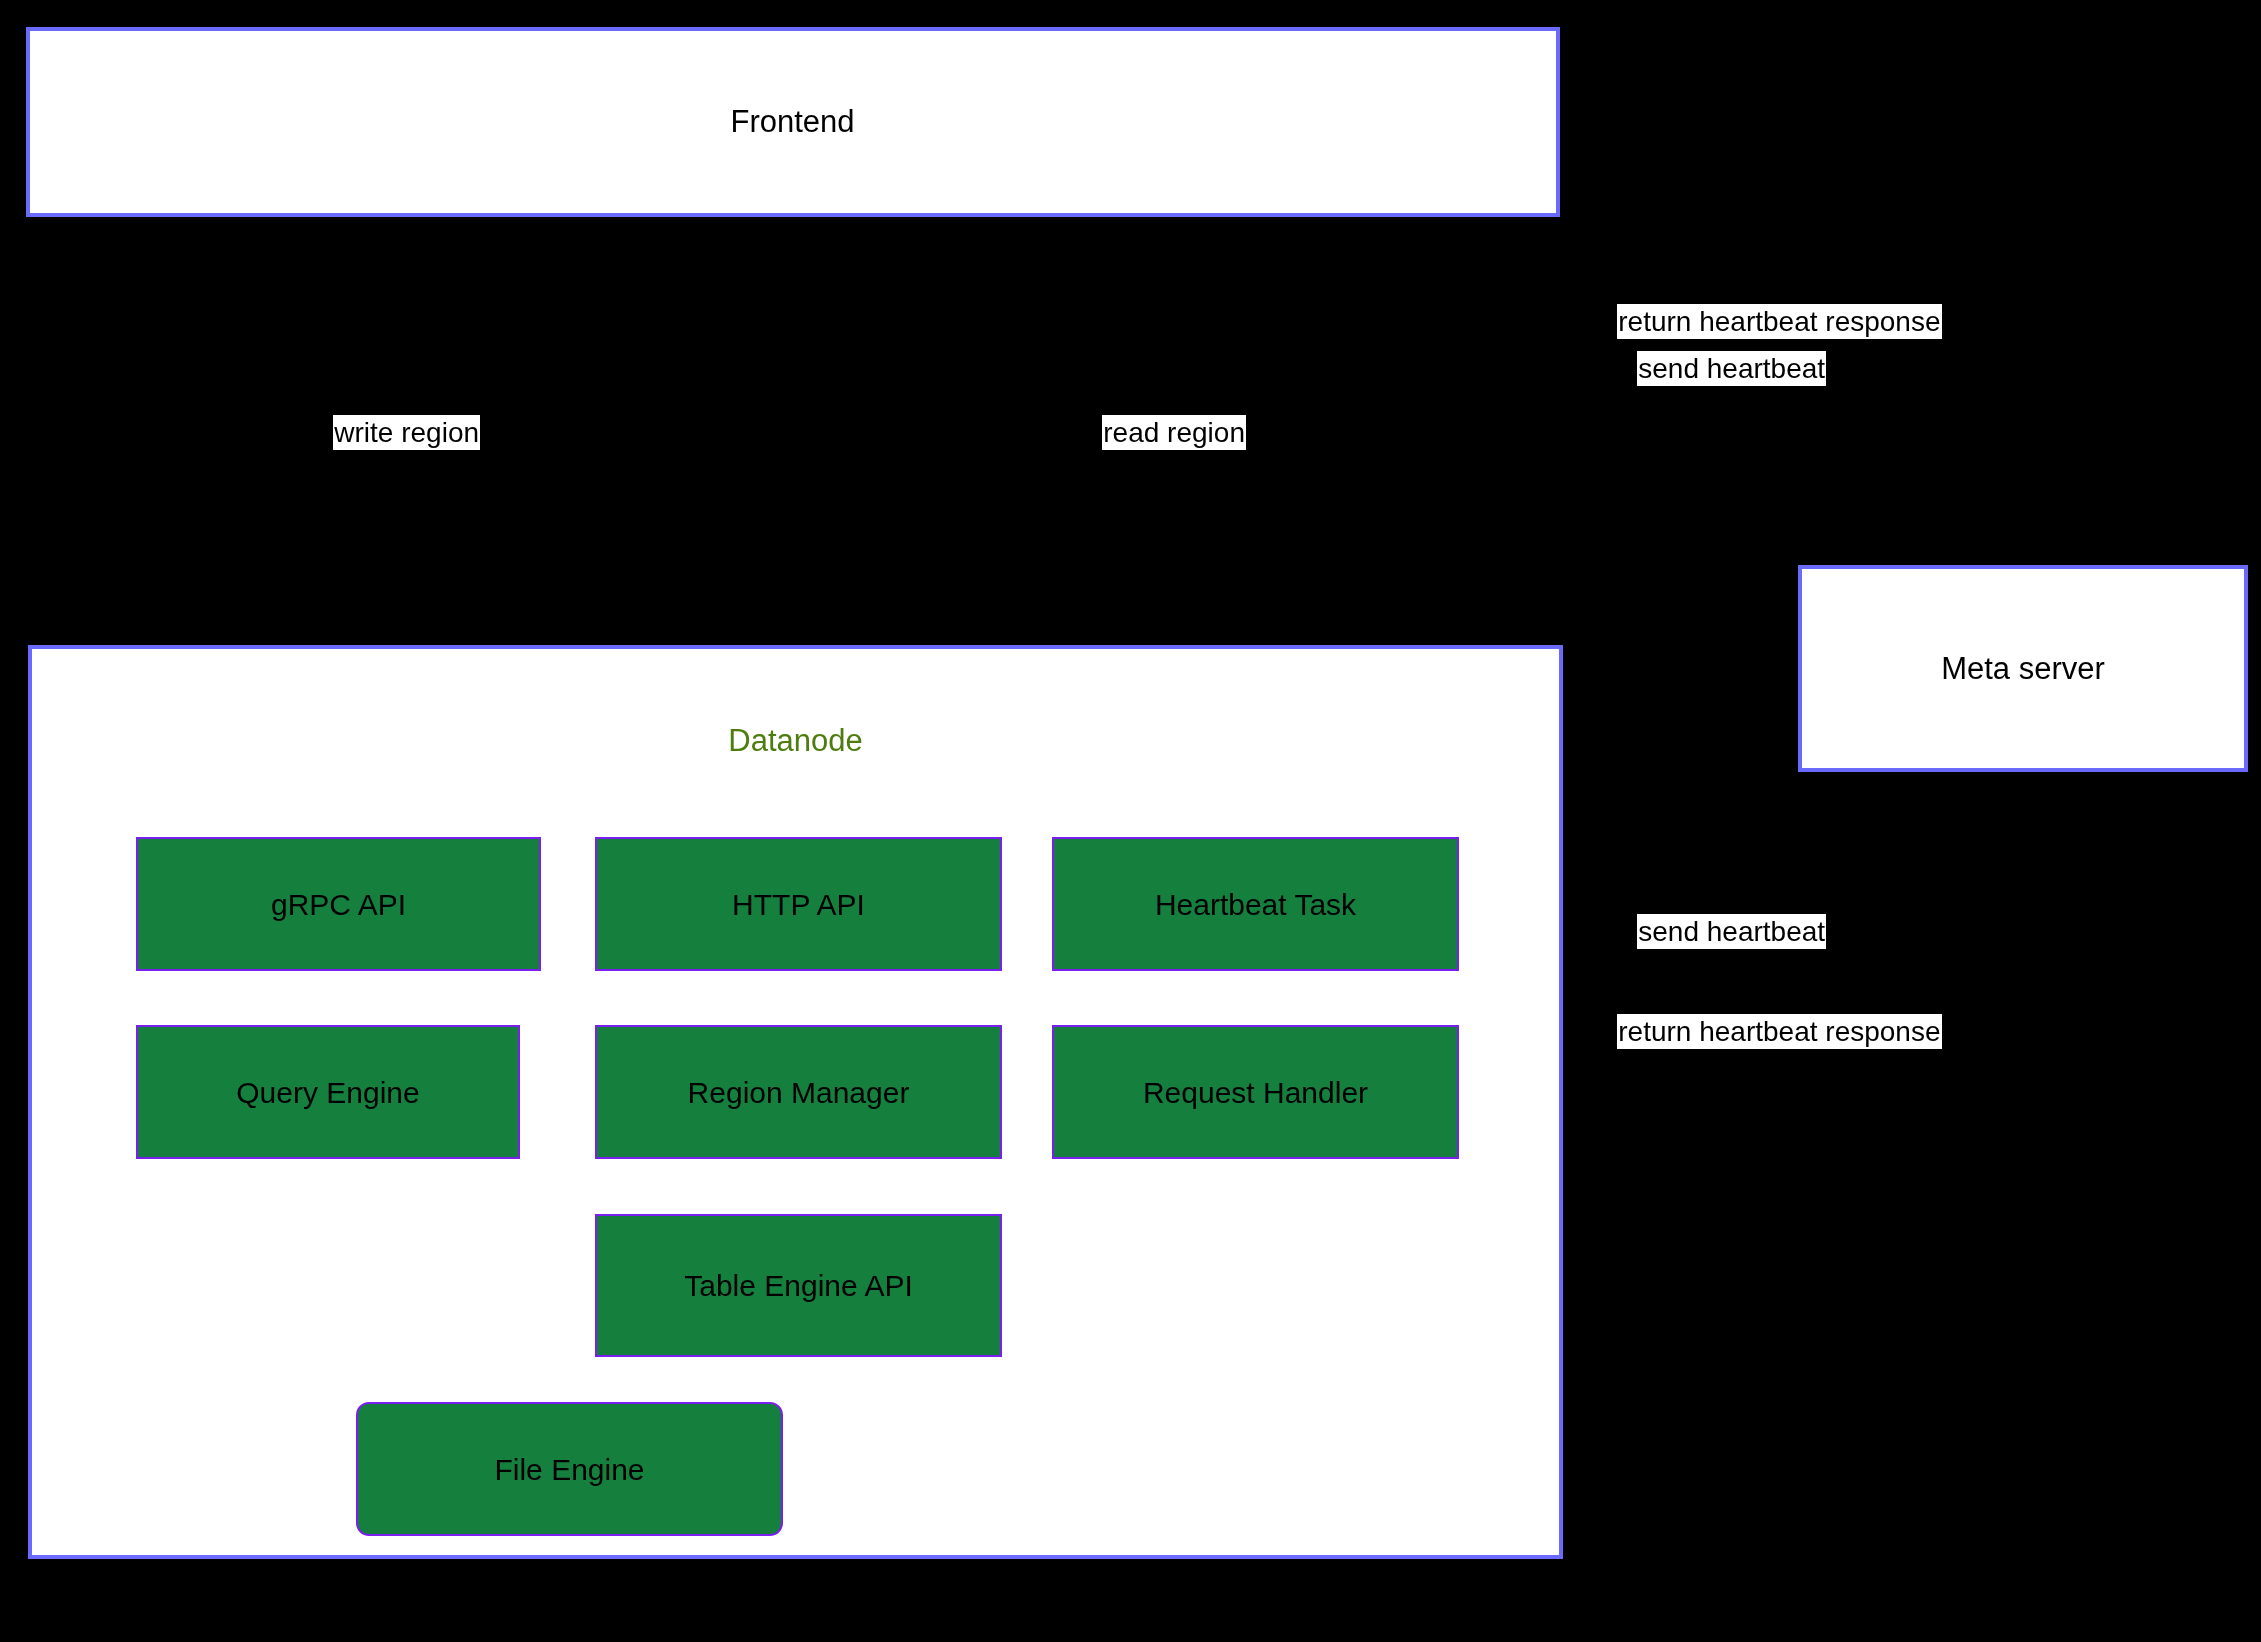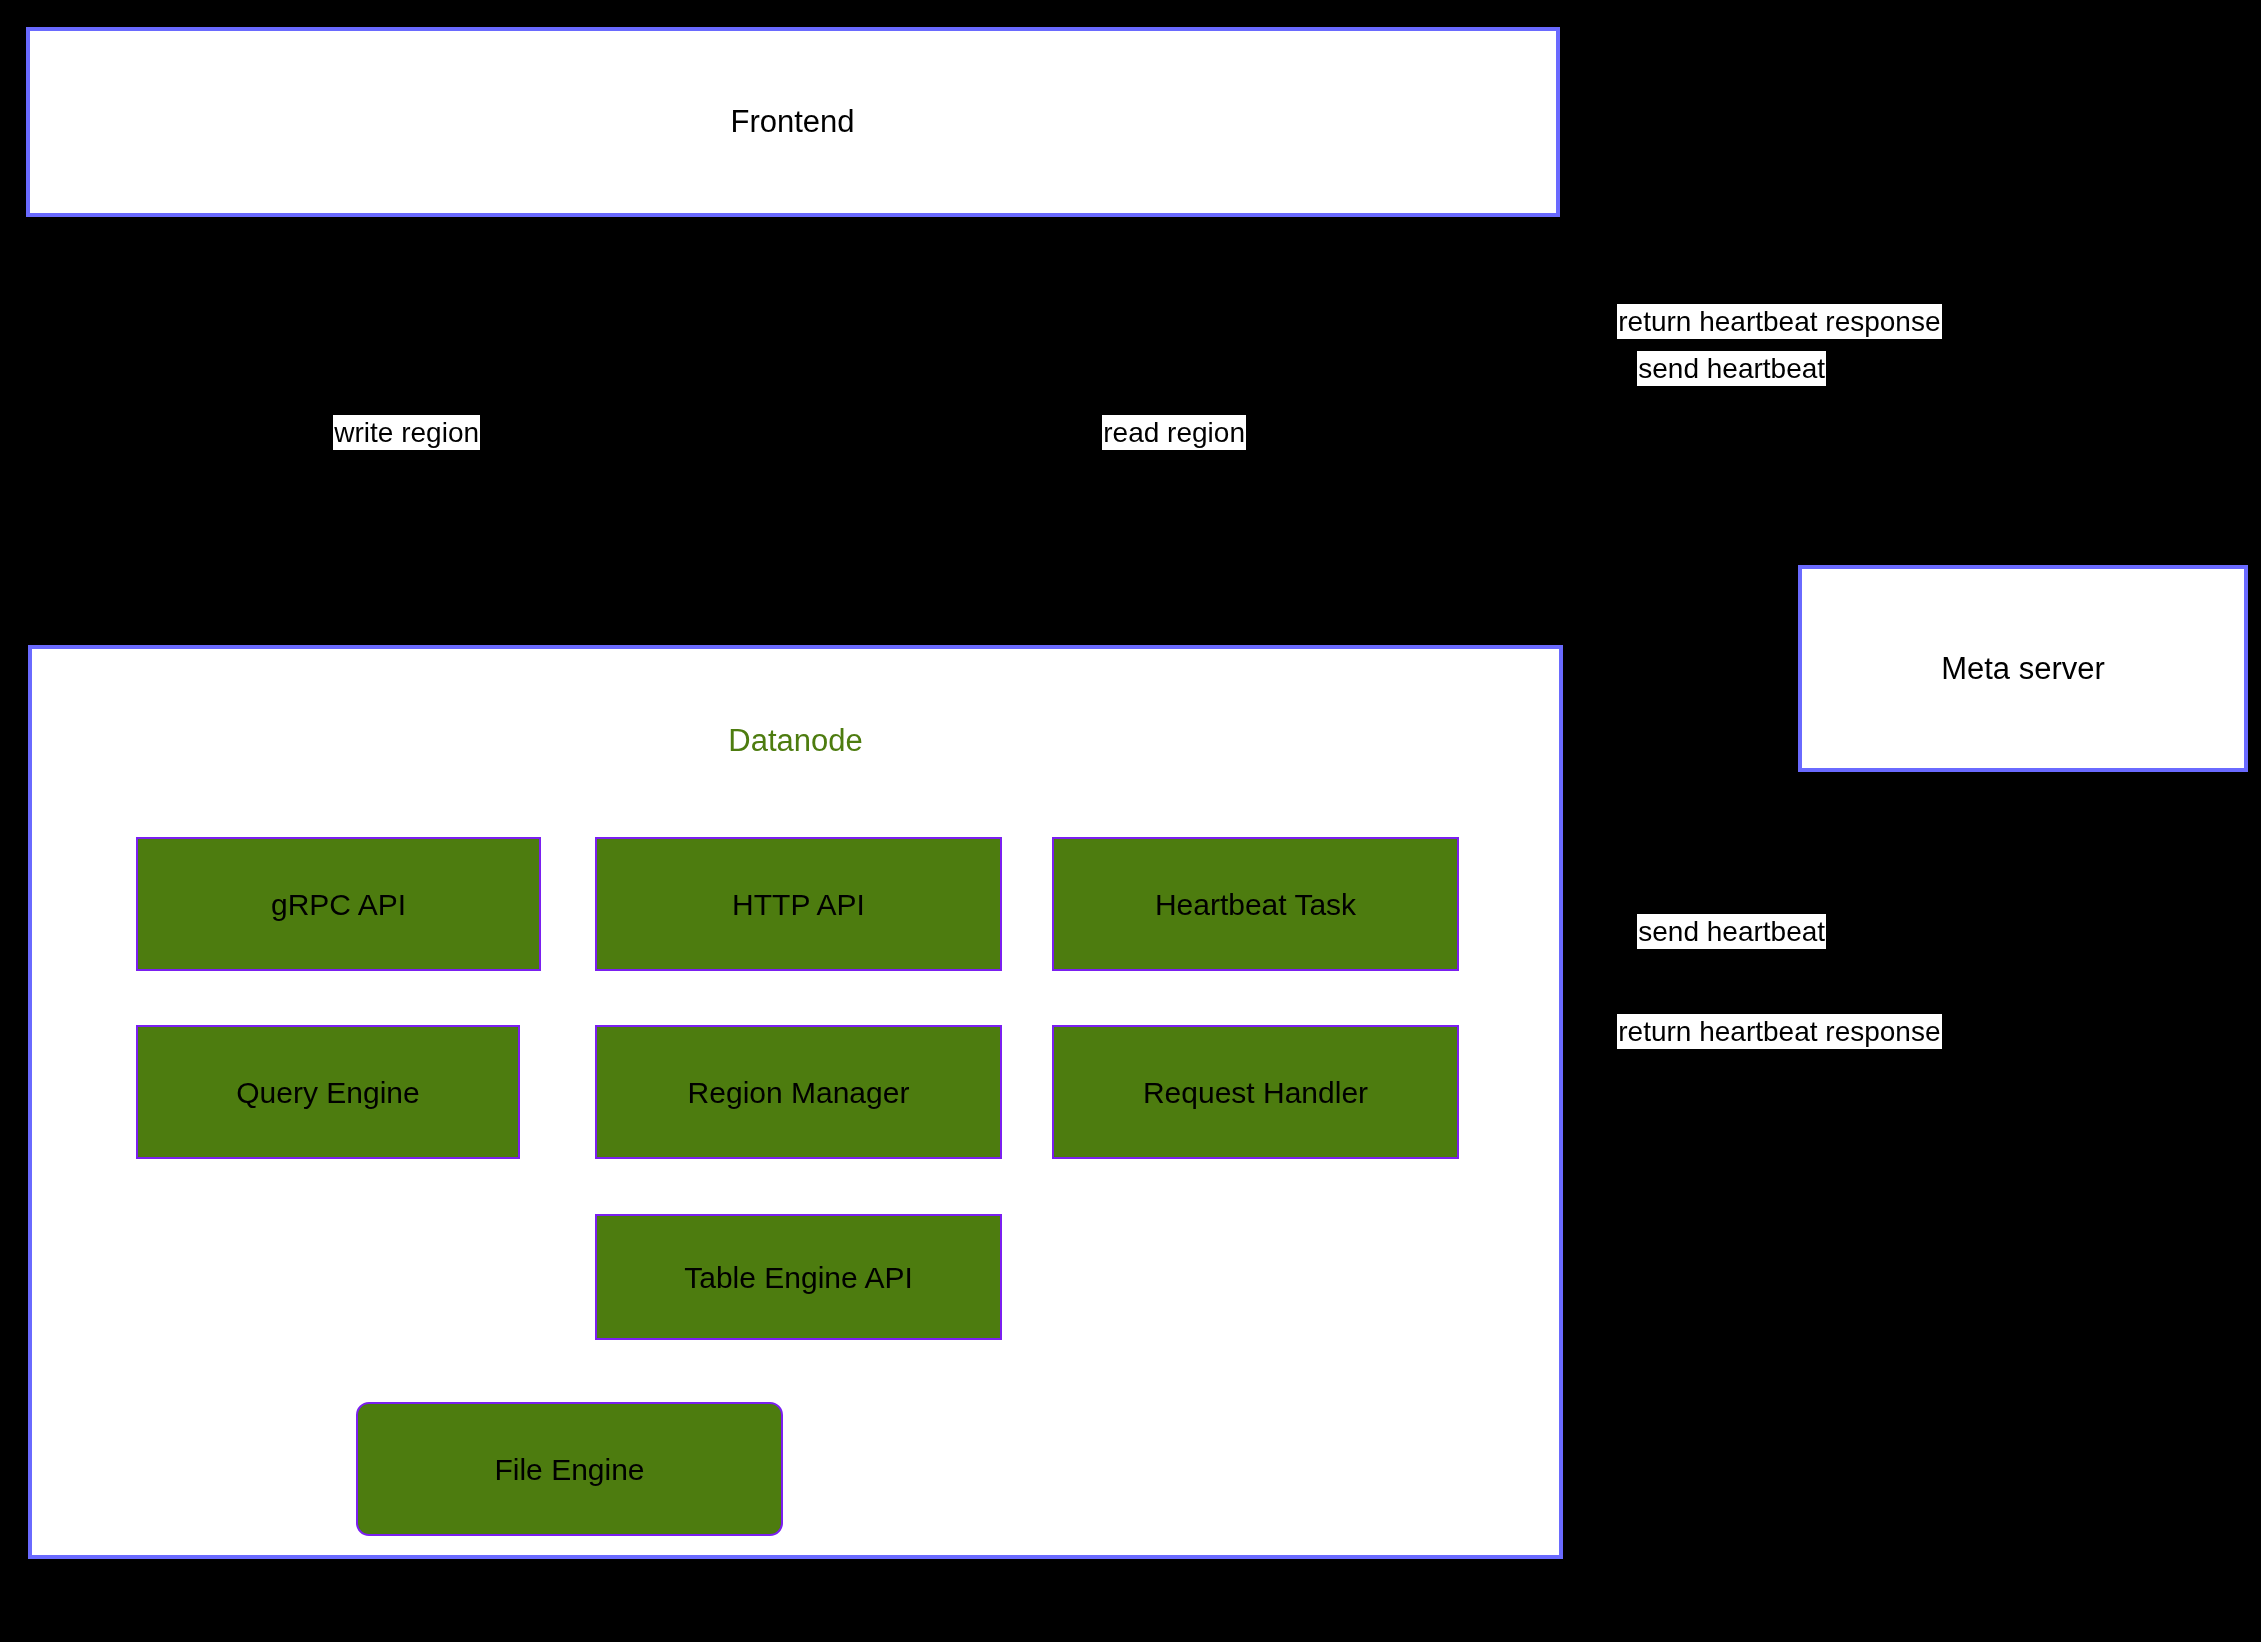--- a/index.html
+++ b/index.html
@@ -56,21 +56,21 @@
     color: #4d7c0f;
     font-size: 31px;
     line-height: 1.1;
     white-space: nowrap;
   }
 
   
   .node-inner {
     position: absolute;
     box-sizing: border-box;
-    background: #4d7c0f;
+    background: #15803d;
     border: 2.7px solid #7B1FF0;
     display: flex;
     align-items: center;
     justify-content: center;
   }
   .node-inner .inner-label {
     color: #000000;
     font-size: 30px;
     line-height: 1.1;
     white-space: nowrap;
@@ -152,21 +152,21 @@
     <div class="node-inner" style="left:104px; top:376px; width:384px; height:134px;">
       <span class="inner-label">Query Engine</span>
     </div>
     <div class="node-inner" style="left:563px; top:376px; width:407px; height:134px;">
       <span class="inner-label">Region Manager</span>
     </div>
     <div class="node-inner" style="left:1020px; top:376px; width:407px; height:134px;">
       <span class="inner-label">Request Handler</span>
     </div>
 
-    <div class="node-inner" style="left:563px; top:565px; width:407px; height:126px;">
+    <div class="node-inner" style="left:563px; top:565px; width:407px; height:143px;">
       <span class="inner-label">Table Engine API</span>
     </div>
 
     <div class="node-inner" style="left:324px; top:753px; width:427px; height:134px;border-radius:13px;">
       <span class="inner-label">File Engine</span>
     </div>
   </div>
 
   <div class="edge-label" style="left:333px; top:415px;">write region</div>
 

